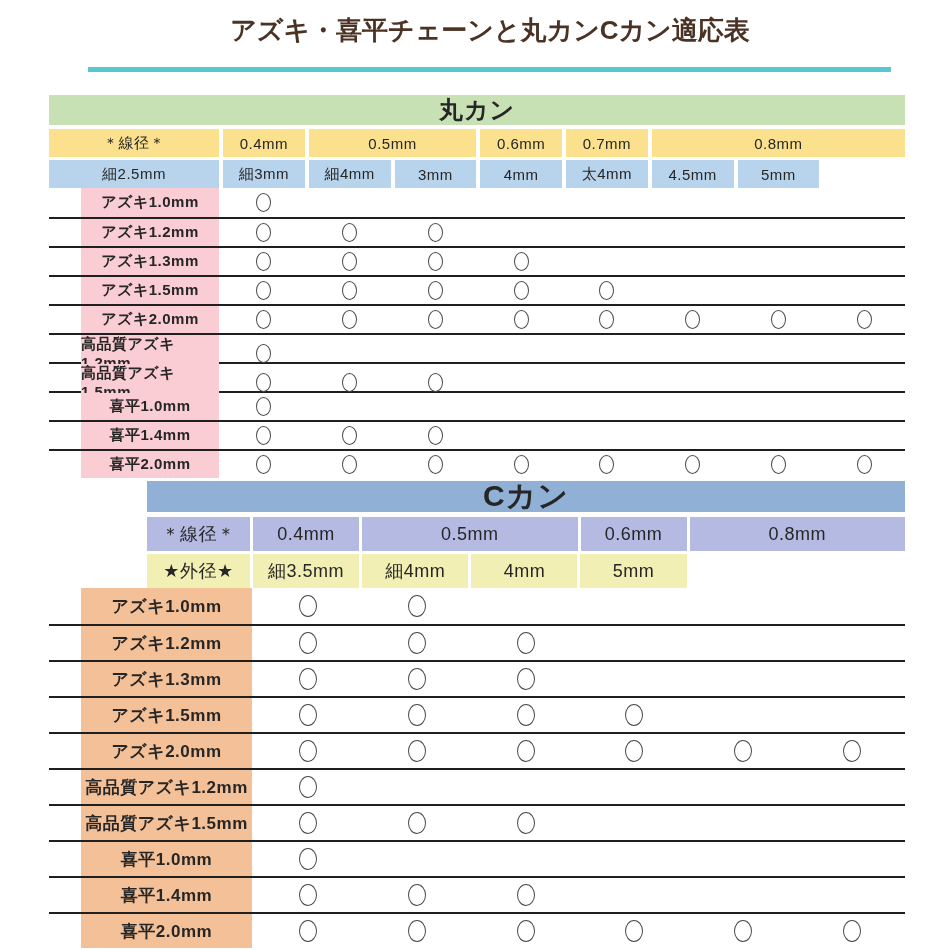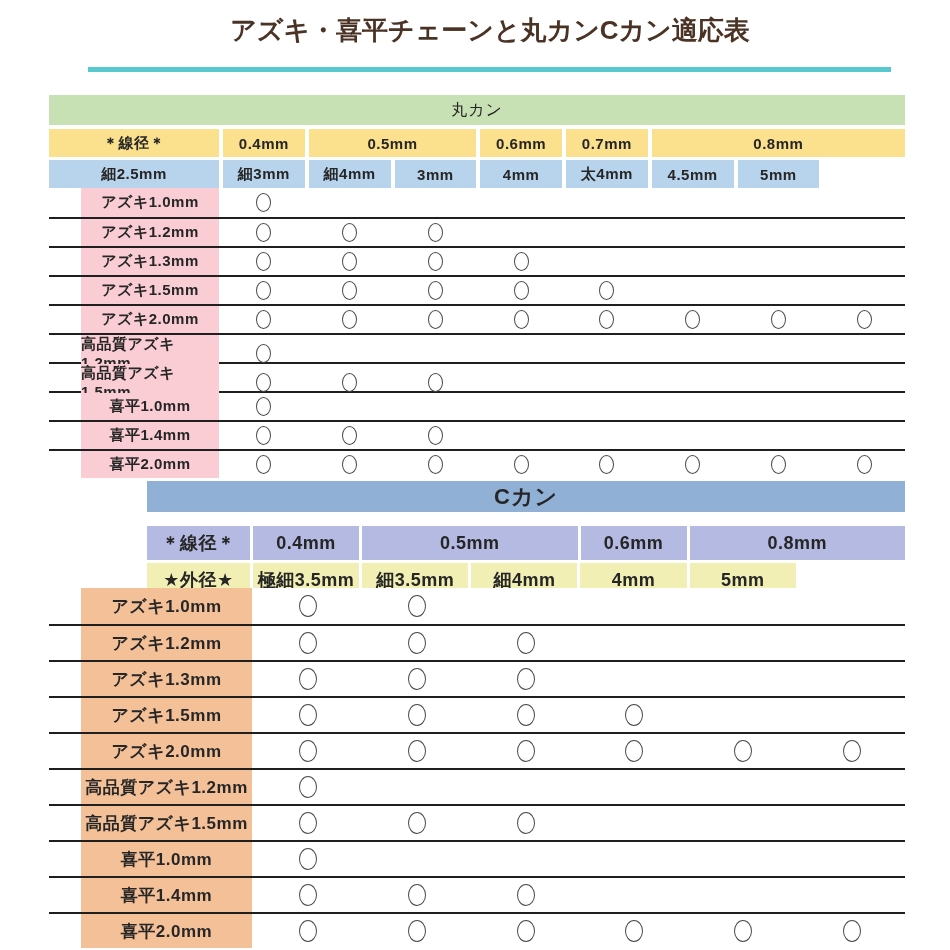--- a/index.html
+++ b/index.html
@@ -14,48 +14,48 @@
     position:absolute; left:88px; top:13px; width:804px;
     text-align:center; font-size:26px; font-weight:bold;
     color:var(--title-text,#4a3324); white-space:nowrap;
   }
   .title-underline {
     position:absolute; left:88px; top:67px; width:803px; height:5px;
     background:var(--title-underline,#57c8cd);
   }
   
   .hcell { display:flex; align-items:center; justify-content:center;
-           font-weight:bold; letter-spacing:0.5px; color:var(--cell-text,#262626); }
+           font-weight:normal; letter-spacing:0.5px; color:var(--cell-text,#262626); }
   .mcell { display:flex; align-items:center; justify-content:center; }
   .rlabel { display:flex; align-items:center; justify-content:center;
             font-weight:bold; letter-spacing:0.5px;margin-left:32px; }
   .ring { display:block; box-sizing:border-box; border:1.5px solid #4a4a4a;
           border-radius:50%; background:transparent; }
   .sep { border-top:2px solid var(--separator-line,#1f1f1f); }
   
   .t1 { position:absolute; left:49px; top:95px; width:856px; }
   .t1-caption { height:30px; margin-bottom:4px;
     background:var(--marukan-header-green,#c7e0b4);
     display:flex; align-items:center; justify-content:center;
-    font-size:16px; font-weight:normal; letter-spacing:1px; }
+    font-size:24px; font-weight:bold; letter-spacing:1px; }
   .t1-grid { display:grid; grid-template-columns:170px repeat(8,1fr); column-gap:4px; }
   #t1-wire  { height:28px; margin-bottom:3px; }
   #t1-outer { height:28px; }
   .t1 .hcell { font-size:15px; }
   .y1 { background:var(--wire-row-yellow,#fbe08d); }
   .b1 { background:var(--outer-row-blue,#b8d3ec); }
   .t1-row { height:29px; box-sizing:border-box; background:#ffffff; }
   .t1-row .rlabel { background:var(--row-label-pink,#f9cdd3); font-size:15px; }
   .ring1 { width:15px; height:19px; }
   
   .t2h { position:absolute; left:147px; top:481px; width:758px; }
-  .t2-caption { height:31px; margin-bottom:14px;
+  .t2-caption { height:31px; margin-bottom:5px;
     background:var(--ckan-header-blue,#90b1d5);
     display:flex; align-items:center; justify-content:center;
-    font-size:22px; font-weight:bold; letter-spacing:1px; }
+    font-size:30px; font-weight:bold; letter-spacing:1px; }
   .t2-grid { display:grid; grid-template-columns:103px repeat(6,1fr); column-gap:3px; }
   #t2-wire  { height:34px; margin-bottom:3px; }
   #t2-outer { height:34px; }
   .t2h .hcell { font-size:18px; }
   .lv2 { background:var(--ckan-wire-row-lavender,#b5bae3); }
   .y2  { background:var(--ckan-outer-row-yellow,#f1efb4);text-align:center; }
   #t2-body { position:absolute; left:49px; top:588px; width:856px; }
   .t2b-grid { display:grid; grid-template-columns:203px repeat(6,1fr); column-gap:3px; }
   .t2-row { height:36px; box-sizing:border-box; background:#ffffff; }
   .t2-row .rlabel { background:var(--ckan-row-label-peach,#f4c098); font-size:17px; }
@@ -281,21 +281,20 @@
     <div class="t2-caption">Cカン</div>
     <div id="t2-wire" class="t2-grid">
         <div class="hcell lv2">＊線径＊</div>
         <div class="hcell lv2">0.4mm</div>
         <div class="hcell lv2" style="grid-column: span 2;">0.5mm</div>
         <div class="hcell lv2">0.6mm</div>
         <div class="hcell lv2" style="grid-column: span 2;">0.8mm</div>
       </div>
     <div id="t2-outer" class="t2-grid">
         <div class="hcell y2">★外径★</div>
-        <div class="hcell y2">極細3.5mm</div>
         <div class="hcell y2">細3.5mm</div>
         <div class="hcell y2">細4mm</div>
         <div class="hcell y2">4mm</div>
         <div class="hcell y2">5mm</div>
       </div>
   </div>
 
   <div id="t2-body">
       <div class="t2-row t2b-grid">
         <div class="rlabel">アズキ1.0mm</div>

